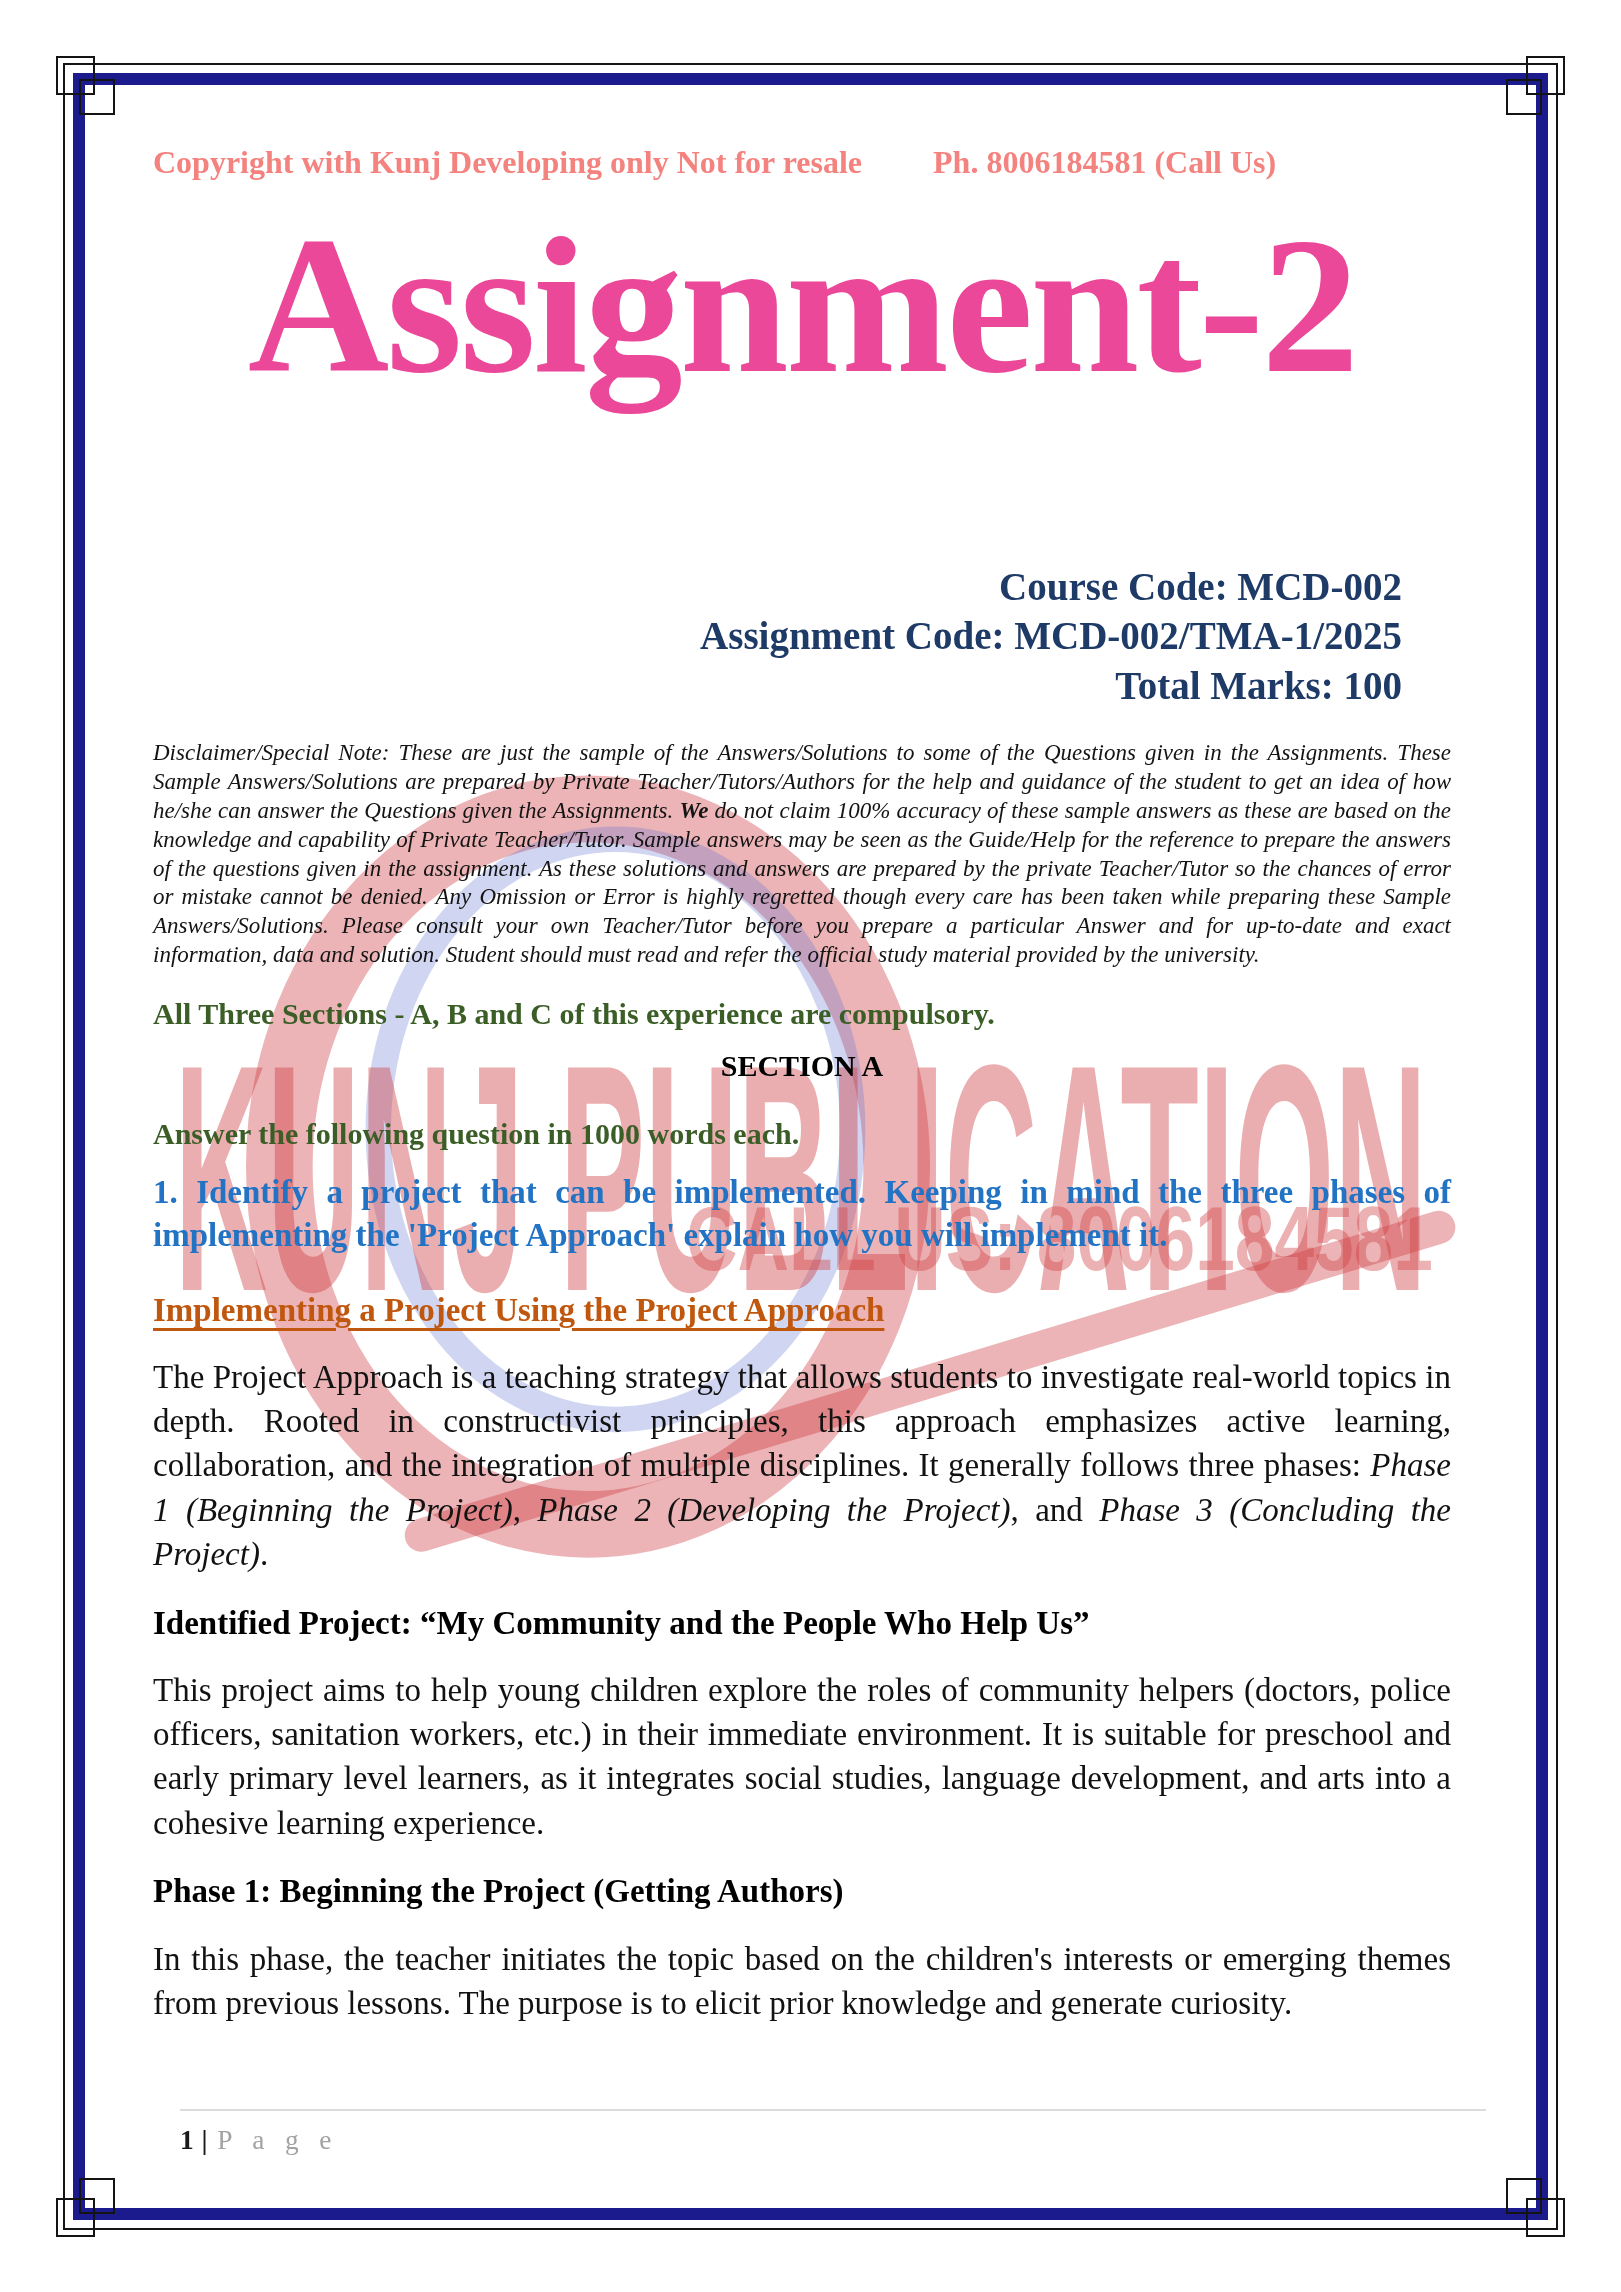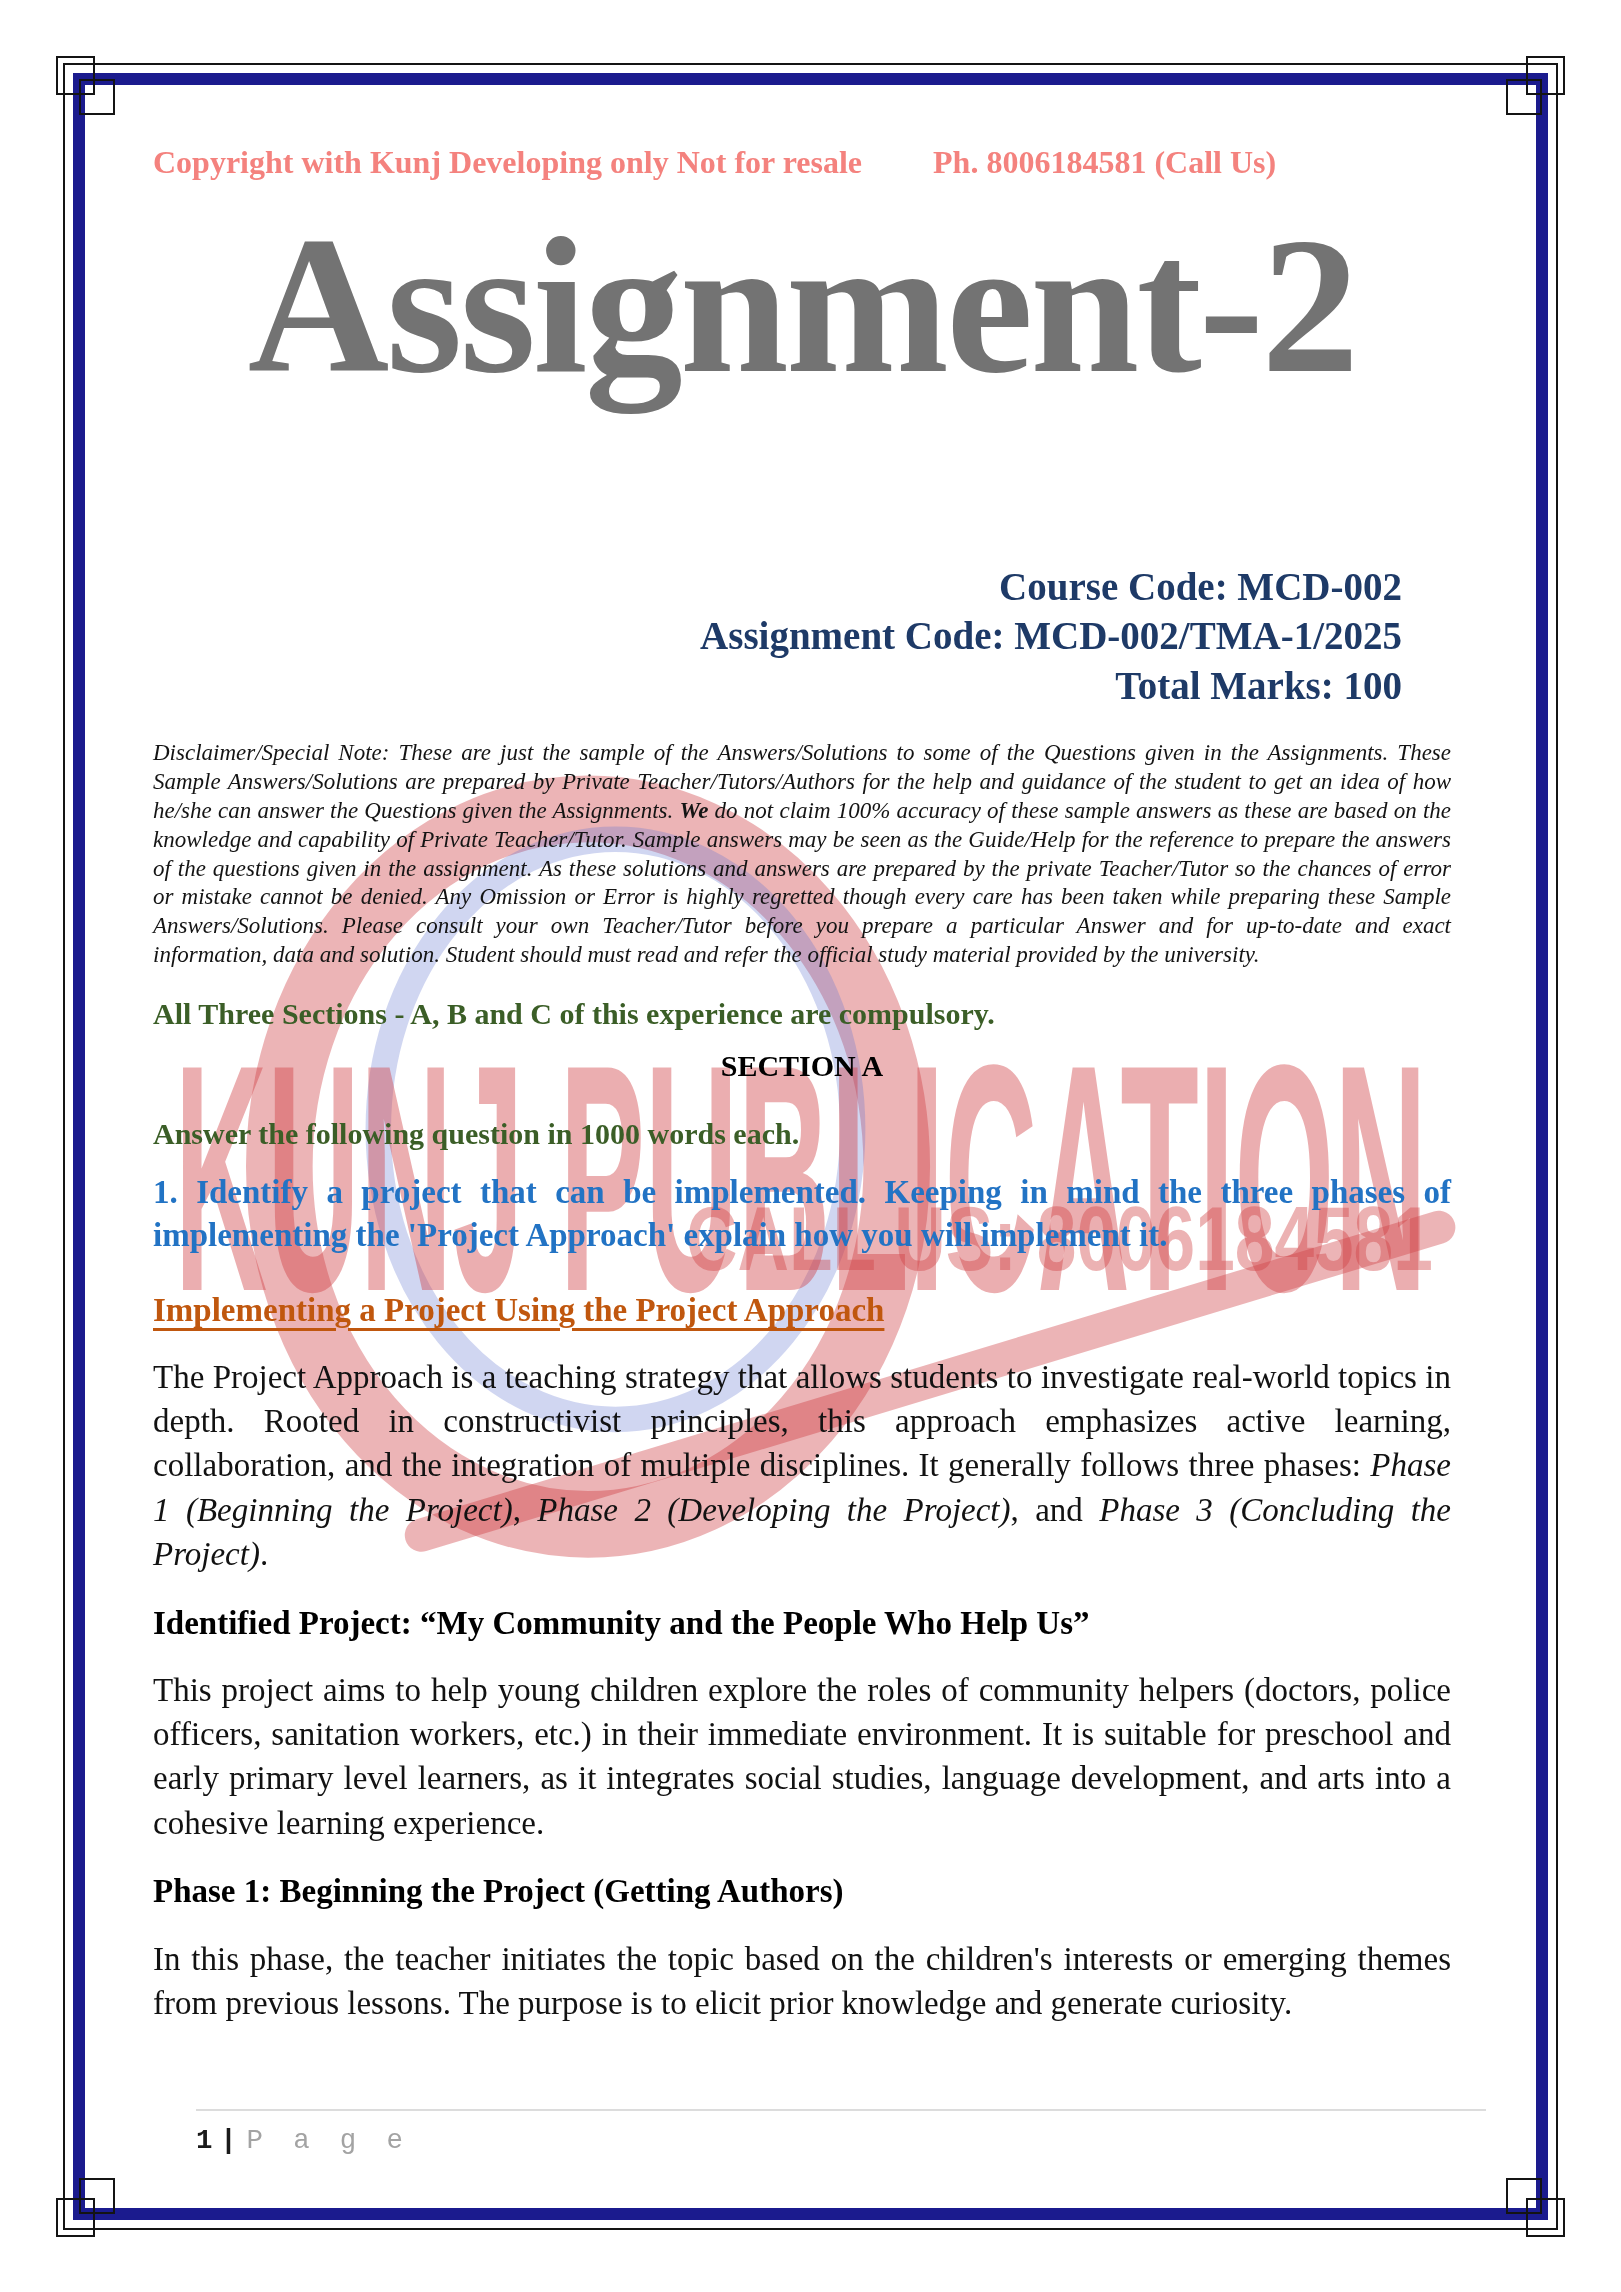--- a/index.html
+++ b/index.html
@@ -17,38 +17,38 @@
   .corner.tr{right:56px;top:56px;transform:scaleX(-1);}
   .corner.bl{left:56px;bottom:56px;transform:scaleY(-1);}
   .corner.br{right:56px;bottom:56px;transform:scale(-1,-1);}
   
   .watermark{position:absolute;inset:0;z-index:0;pointer-events:none;}
   
   .content{position:absolute;left:153px;top:143px;width:1298px;z-index:1;}
   .copyright{display:flex;font-size:32px;font-weight:700;color:#f4827e;line-height:1.2;}
   .copyright .gap{width:71px;flex:none;}
   .doc-title{margin-top:13.7px;text-align:center;font-size:196px;font-weight:700;
-    color:#737373;line-height:1.12;letter-spacing:-2.9px;}
+    color:#ec4899;line-height:1.12;letter-spacing:-2.9px;}
   .codes{margin-top:147px;text-align:right;padding-right:49px;font-size:39px;
     font-weight:700;color:#1e3a67;line-height:1.27;}
   .disclaimer{margin-top:29px;font-size:23px;font-style:italic;line-height:1.255;
     text-align:justify;color:#141414;}
   .disclaimer b{font-style:italic;}
   .all-sections{margin-top:23.5px;font-size:30px;font-weight:700;color:#3b5e27;line-height:1.3;}
   .section-a{margin-top:13.7px;text-align:center;font-size:30px;font-weight:700;color:#000;line-height:1.3;}
   .answer-note{margin-top:29px;font-size:30px;font-weight:700;color:#3b5e27;line-height:1.3;}
   .question{margin-top:17.6px;font-size:33px;font-weight:700;color:#2273c4;
     text-align:justify;line-height:1.3;}
   .heading-orange{margin-top:32px;font-size:33px;font-weight:700;color:#c0570e;
     line-height:1.3;text-decoration:underline;text-decoration-thickness:2.9px;text-underline-offset:6.9px;}
   .para{margin-top:23.5px;font-size:33px;color:#121212;text-align:justify;line-height:1.34;}
   .heading-black{margin-top:25.5px;font-size:33px;font-weight:700;color:#000;line-height:1.3;}
   
-  .footer{position:absolute;left:196px;right:135px;top:2109px;z-index:1;
-    font-family:Liberation Mono, monospace;}
+  .footer{position:absolute;left:180px;right:135px;top:2109px;z-index:1;
+    font-family:Liberation Serif, serif;}
   .footer .rule{border:0;border-top:2px solid #dcdcdc;margin:0;}
   .footer .pageline{margin-top:13.7px;font-size:27.4px;color:#a3a3a3;}
   .footer .num{font-weight:700;color:#1a1a1a;}
   .footer .sep{font-weight:700;color:#1a1a1a;margin:0 9.8px 0 7.8px;}
   .footer .plabel{letter-spacing:6.9px;color:#a3a3a3;}
 </style>
 </head>
 <body>
 
 <svg class="watermark" width="1621" height="2293" viewBox="0 0 1654 2339">

